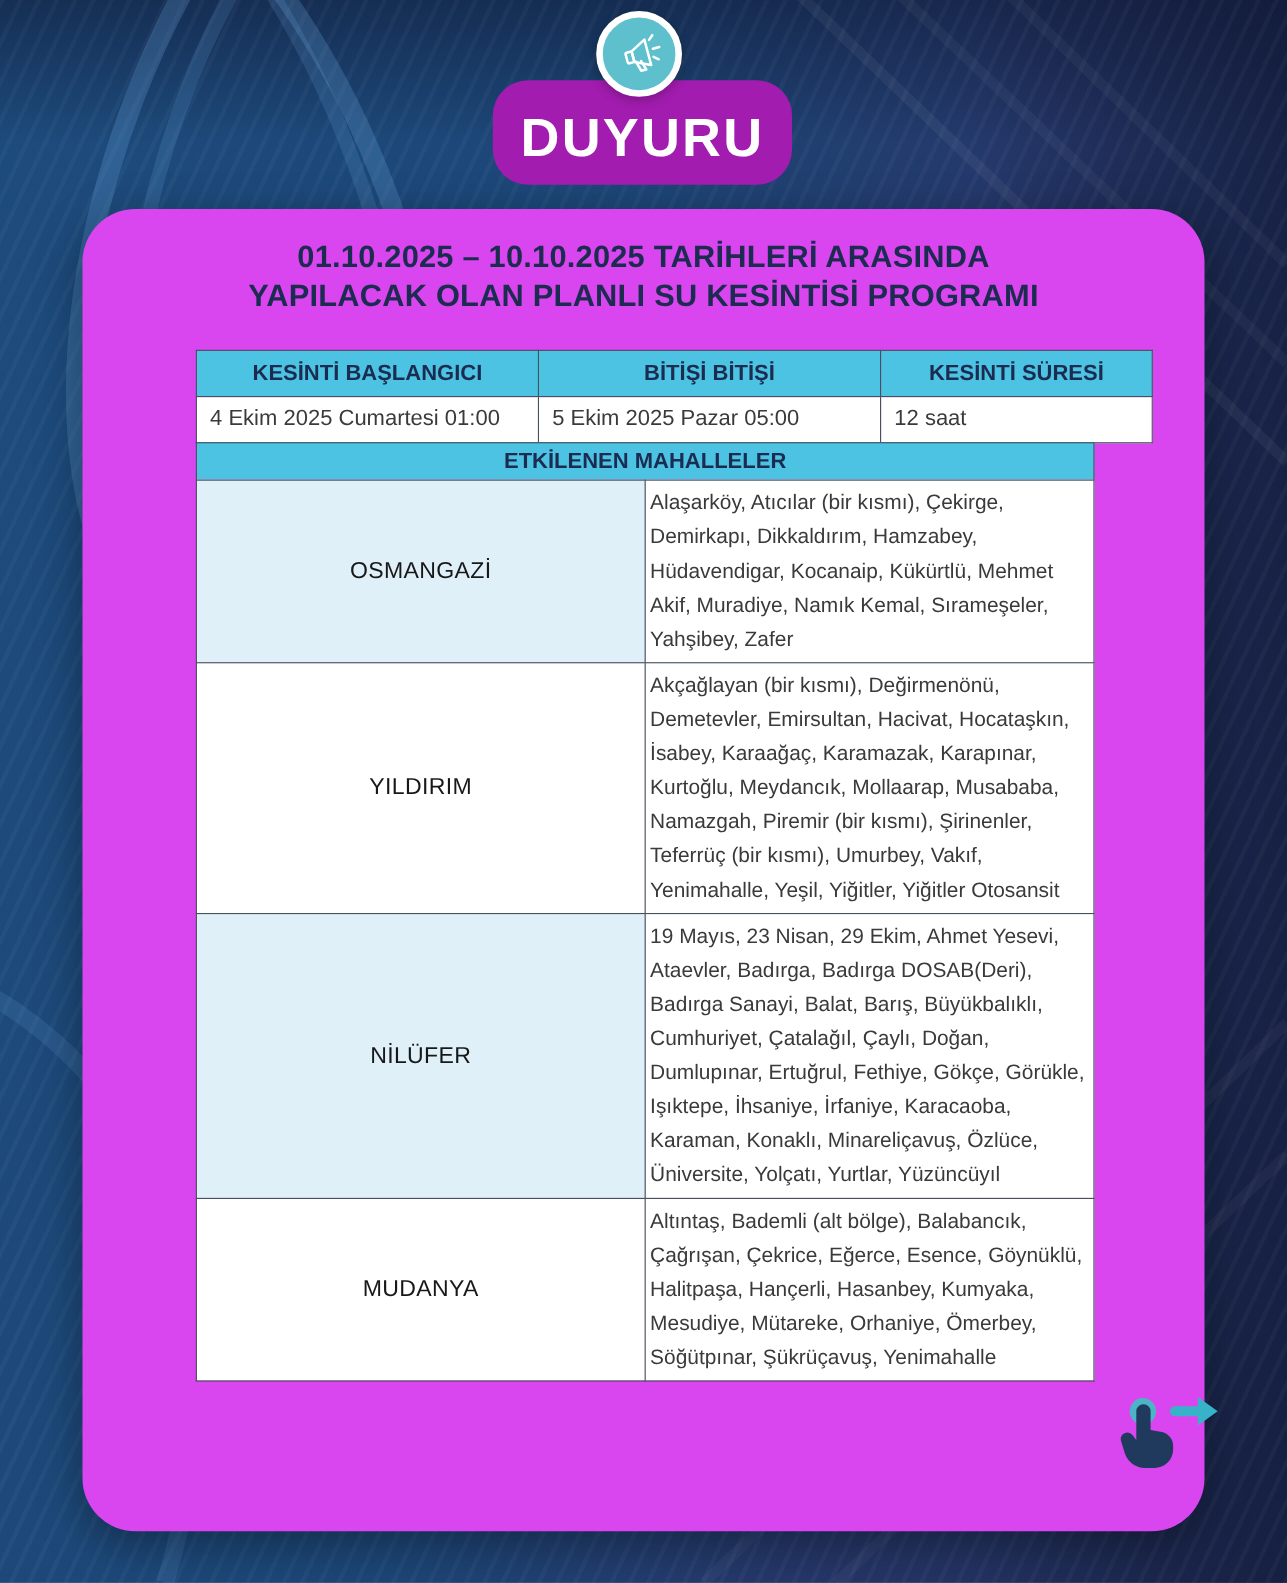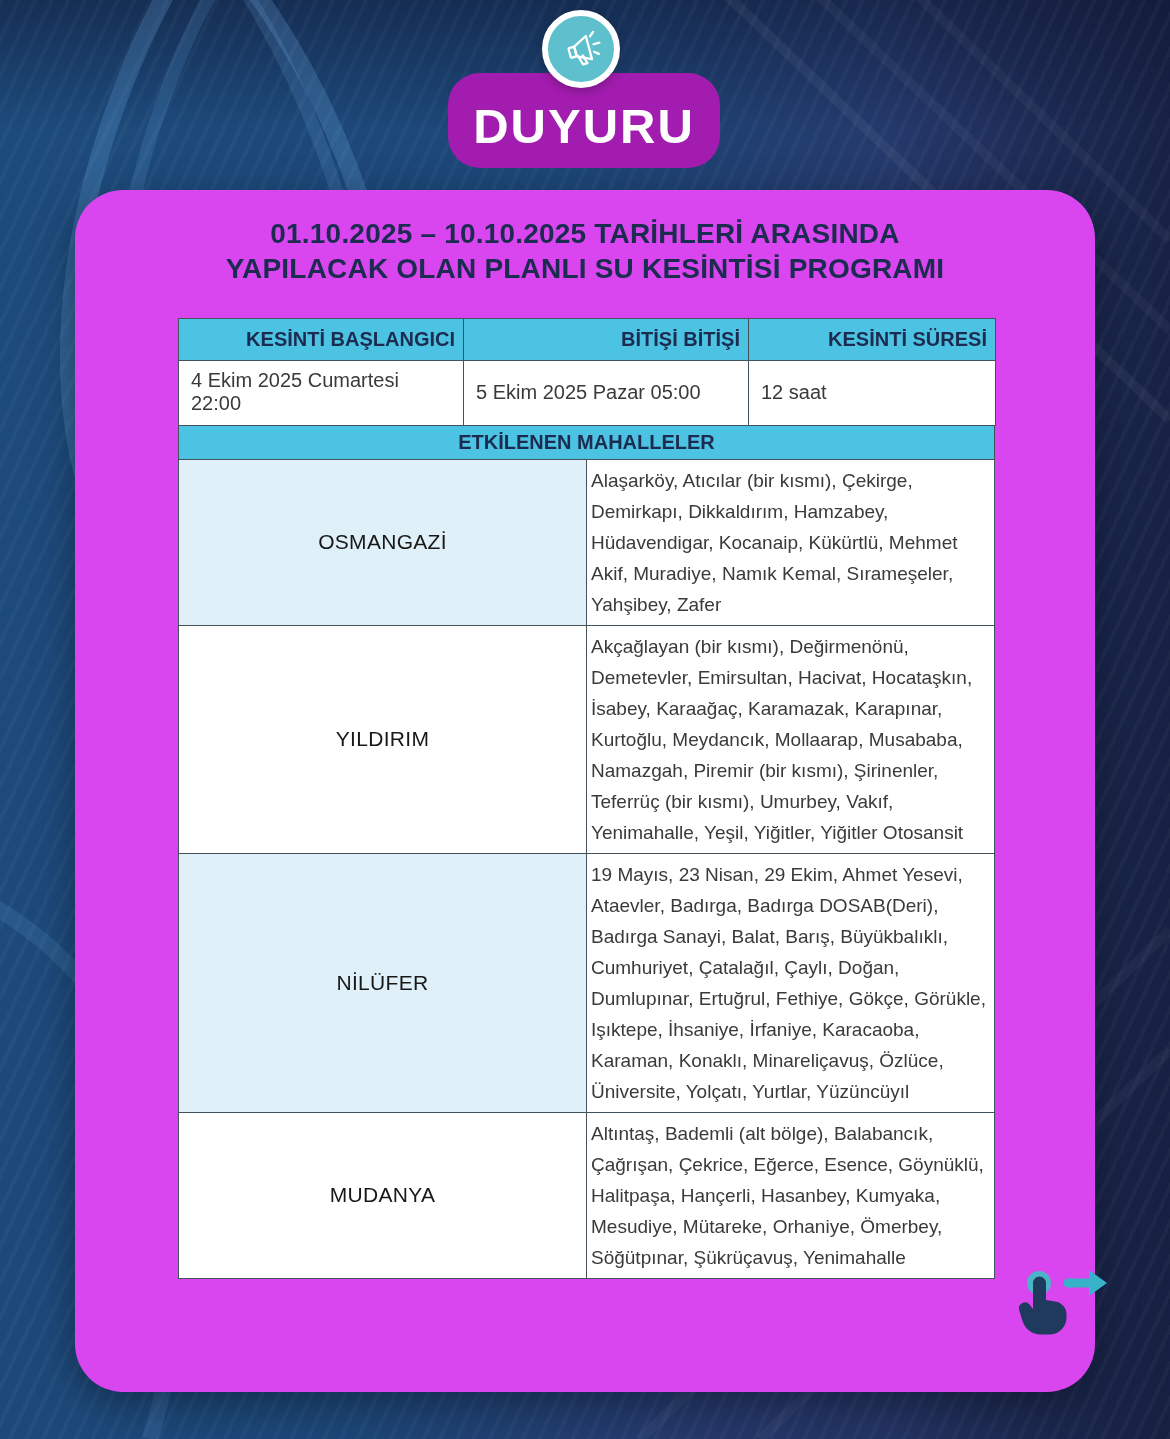--- a/index.html
+++ b/index.html
@@ -41,22 +41,22 @@
   .title{
     position:absolute;left:0;top:26px;width:100%;text-align:center;
     color:#1c2b50;font-weight:bold;font-size:28px;line-height:35px;letter-spacing:0.2px;
   }
 
   .tables{position:absolute;left:103px;top:128px;width:817px;}
   table{border-collapse:collapse;width:817px;table-layout:fixed;}
   td,th{box-sizing:border-box;}
 
   .schedule th{
-    width:285px;background:#4cc3e2;color:#1c2b50;
-    font-size:20px;font-weight:bold;text-align:right;
+    width:311px;background:#4cc3e2;color:#1c2b50;
+    font-size:20px;font-weight:bold;text-align:center;
     padding:7px 8px;height:42px;border:1.5px solid #44525c;
   }
   .schedule th:last-child{width:247px;}
   .schedule td{
     background:#ffffff;color:#3a3a3a;font-size:20px;
     padding:0 12px;height:38px;vertical-align:middle;
     border-left:1.5px solid #44525c;border-right:1.5px solid #44525c;
   }
   .schedule tbody tr:first-child td{padding-top:8px;}
   .schedule tbody tr:last-child td{padding-bottom:10px;border-bottom:1.5px solid #44525c;}
@@ -105,21 +105,21 @@
     <table class="schedule">
       <thead>
         <tr>
           <th>KESİNTİ BAŞLANGICI</th>
           <th>BİTİŞİ BİTİŞİ</th>
           <th>KESİNTİ SÜRESİ</th>
         </tr>
       </thead>
       <tbody>
         <tr>
-          <td>4 Ekim 2025 Cumartesi 22:00</td>
+          <td>4 Ekim 2025 Cumartesi 01:00</td>
           <td>5 Ekim 2025 Pazar 05:00</td>
           <td>12 saat</td>
         </tr>
       </tbody>
     </table>
 
     <table class="districts">
       <tbody>
           <tr>
         <th class="band" colspan="2">ETKİLENEN MAHALLELER</th>

